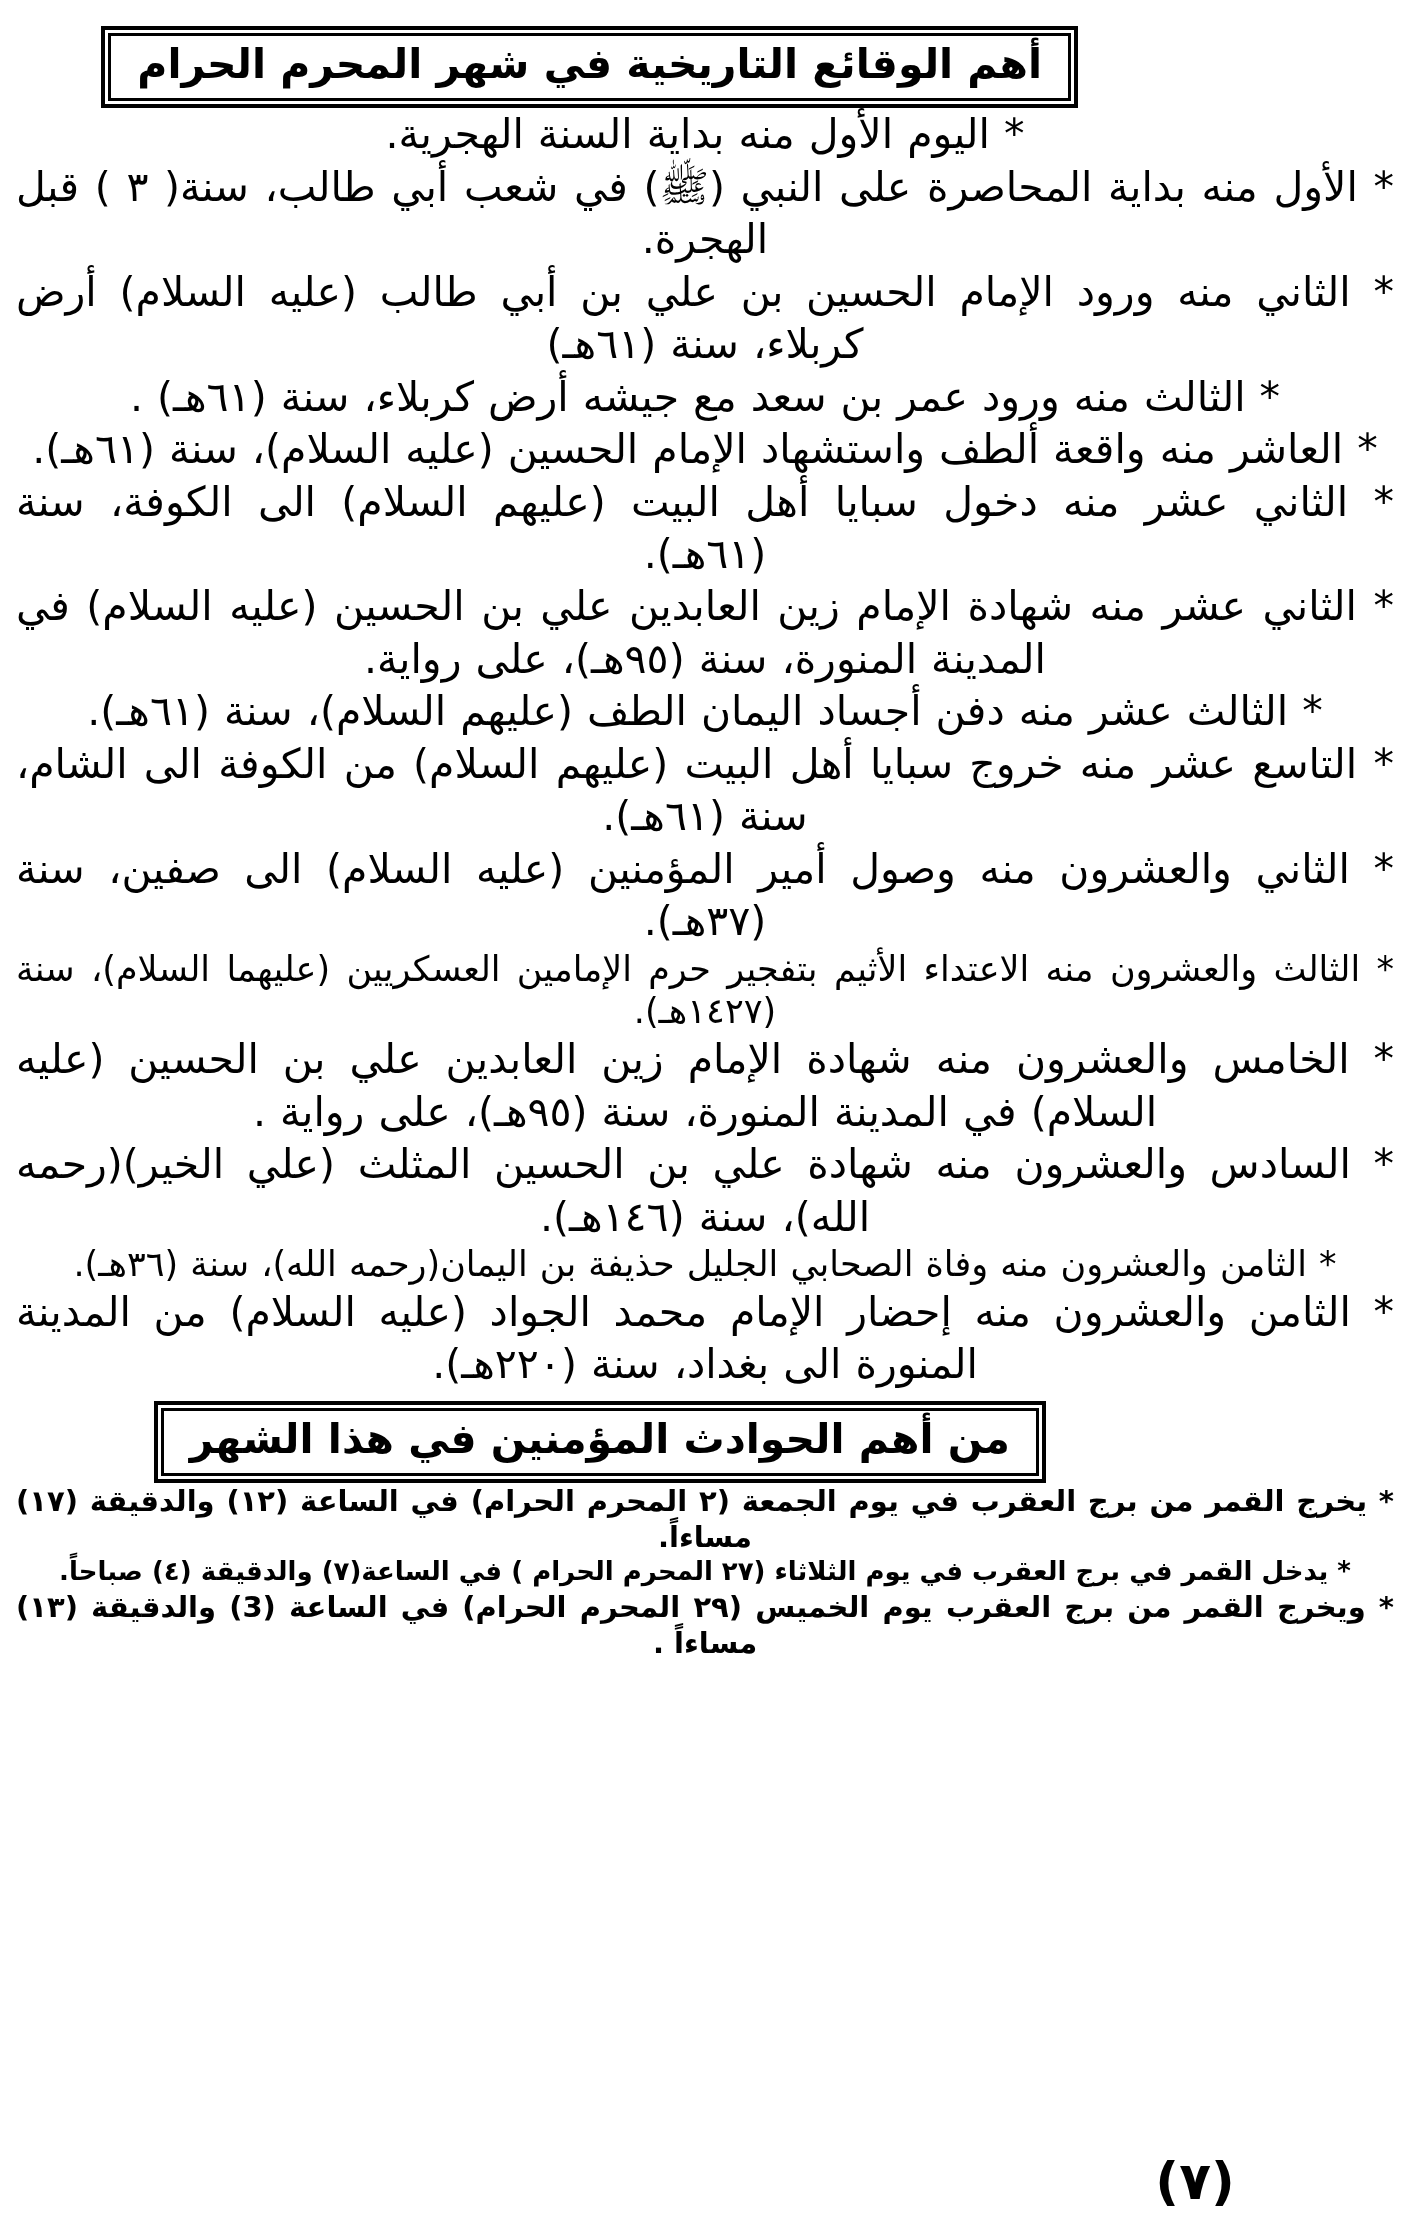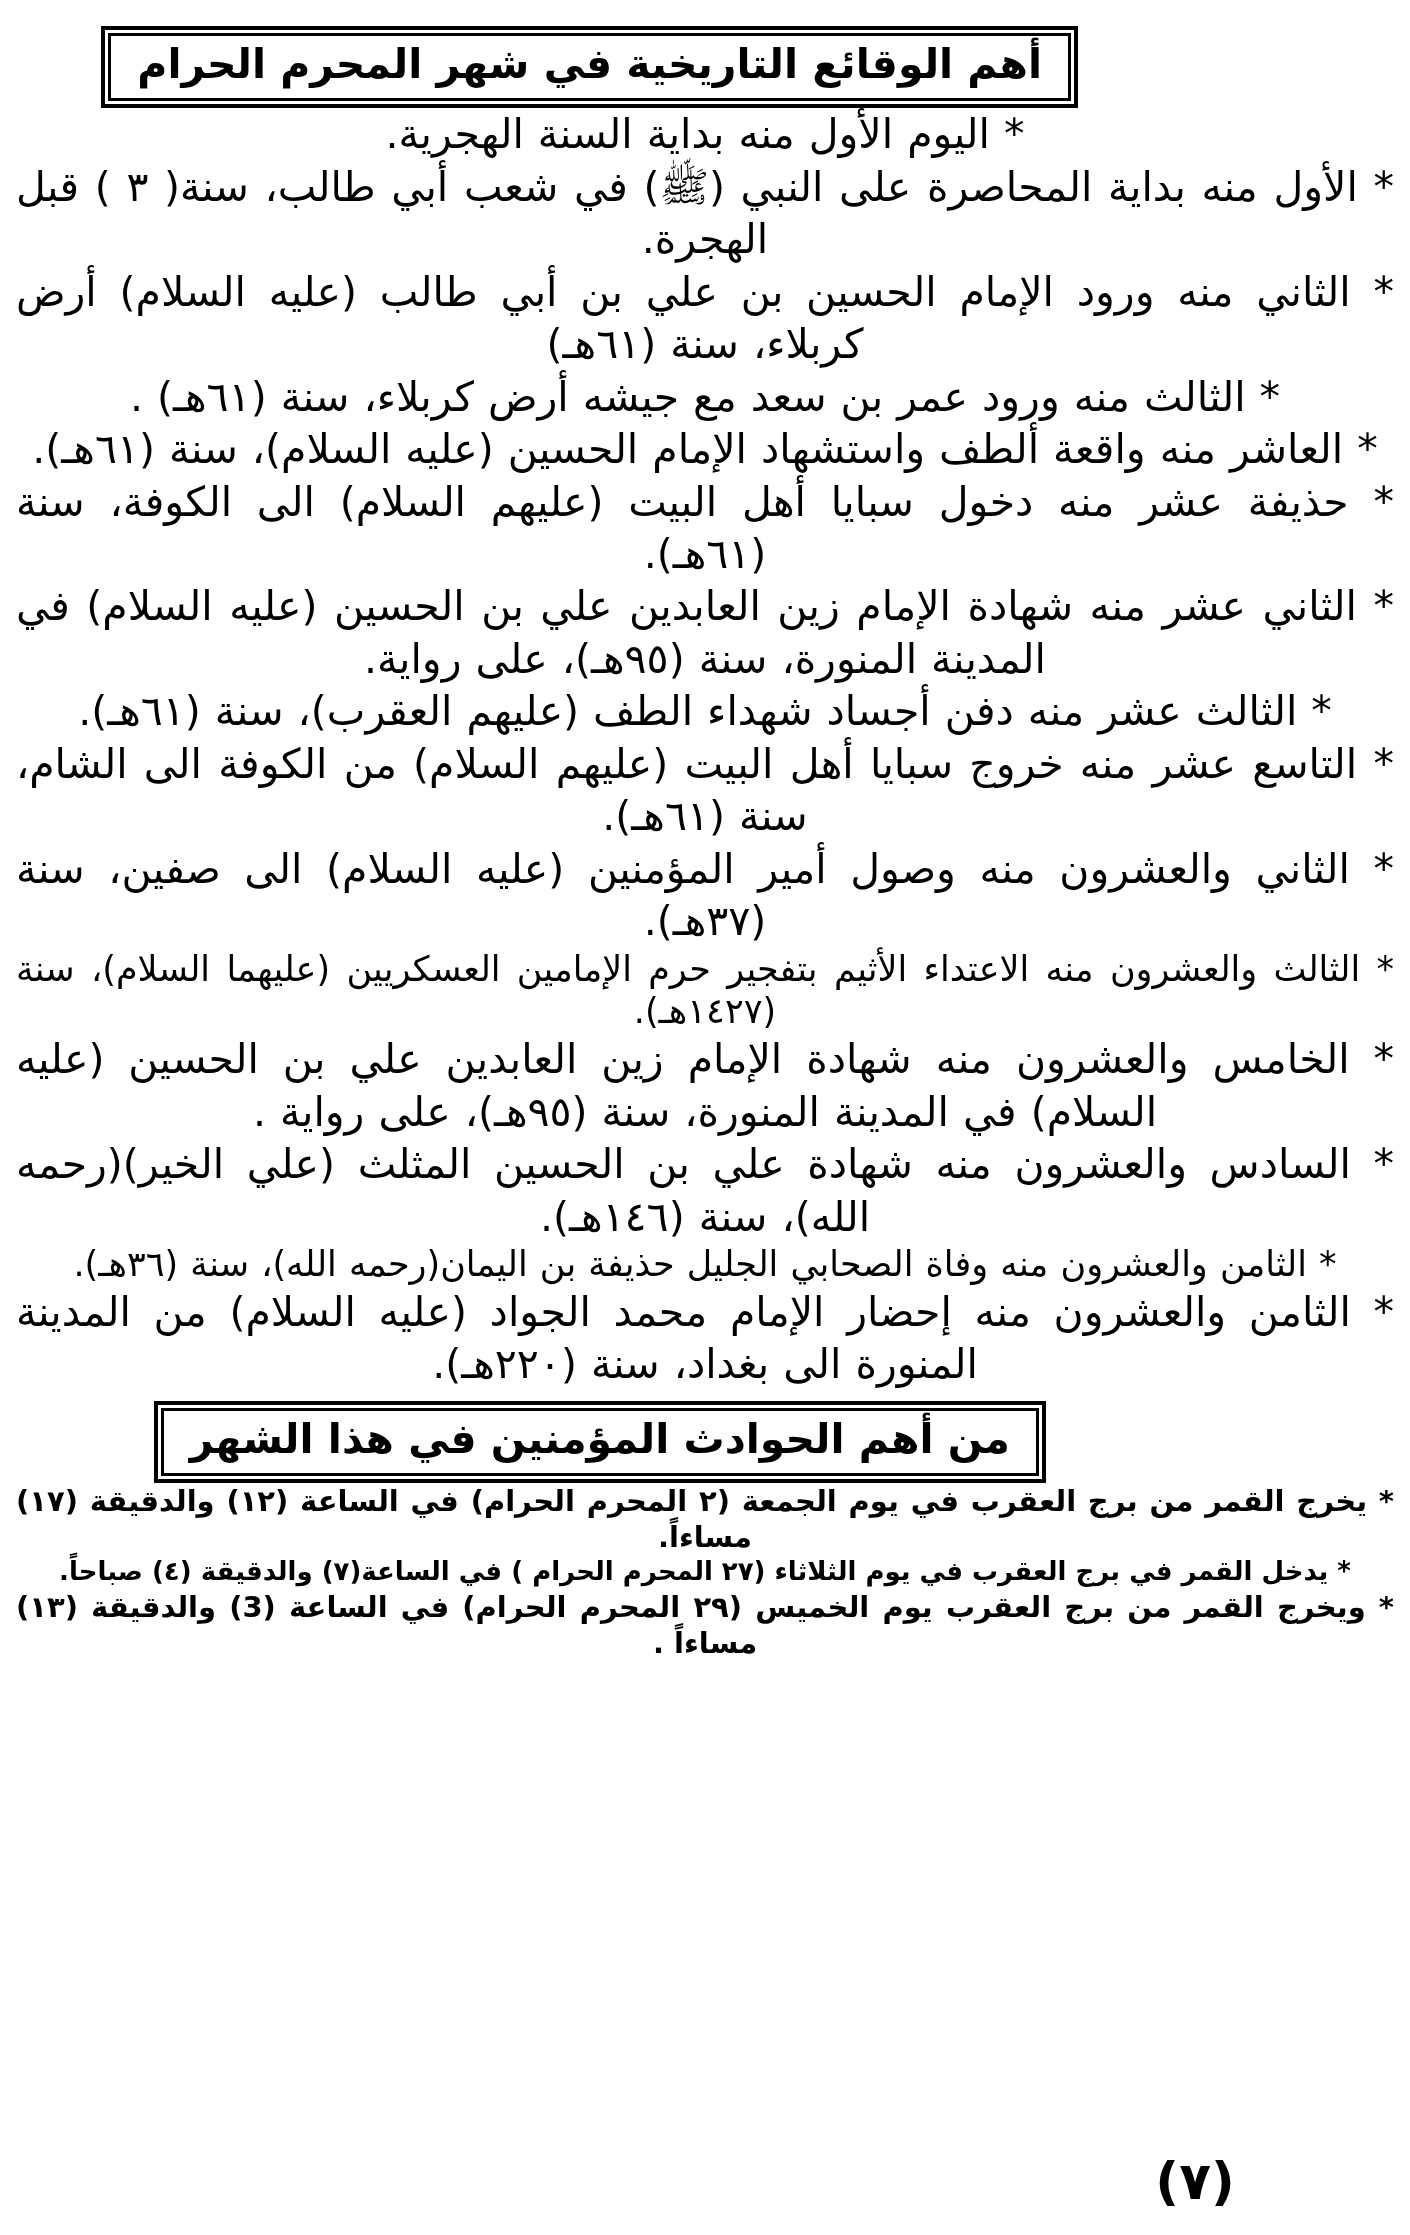--- a/index.html
+++ b/index.html
@@ -115,23 +115,23 @@
       <span class="heading-text">أهم الوقائع التاريخية في شهر المحرم الحرام</span>
     </span>
   </div>
 
   <div class="events-list">
     <p class="event-line">* اليوم الأول منه بداية السنة الهجرية.</p>
     <p class="event-line">* الأول منه بداية المحاصرة على النبي (ﷺ) في شعب أبي طالب، سنة( ٣ ) قبل الهجرة.</p>
     <p class="event-line">* الثاني منه ورود الإمام الحسين بن علي بن أبي طالب (عليه السلام) أرض كربلاء، سنة (٦١هـ)</p>
     <p class="event-line">* الثالث منه ورود عمر بن سعد مع جيشه أرض كربلاء، سنة (٦١هـ) .</p>
     <p class="event-line">* العاشر منه واقعة ألطف واستشهاد الإمام الحسين (عليه السلام)، سنة (٦١هـ).</p>
-    <p class="event-line">* حذيفة عشر منه دخول سبايا أهل البيت (عليهم السلام) الى الكوفة، سنة (٦١هـ).</p>
+    <p class="event-line">* الثاني عشر منه دخول سبايا أهل البيت (عليهم السلام) الى الكوفة، سنة (٦١هـ).</p>
     <p class="event-line">* الثاني عشر منه شهادة الإمام زين العابدين علي بن الحسين (عليه السلام) في المدينة المنورة، سنة (٩٥هـ)، على رواية.</p>
-    <p class="event-line">* الثالث عشر منه دفن أجساد شهداء الطف (عليهم العقرب)، سنة (٦١هـ).</p>
+    <p class="event-line">* الثالث عشر منه دفن أجساد اليمان الطف (عليهم السلام)، سنة (٦١هـ).</p>
     <p class="event-line">* التاسع عشر منه خروج سبايا أهل البيت (عليهم السلام) من الكوفة الى الشام، سنة (٦١هـ).</p>
     <p class="event-line">* الثاني والعشرون منه وصول أمير المؤمنين (عليه السلام) الى صفين، سنة (٣٧هـ).</p>
     <p class="event-line compact">* الثالث والعشرون منه الاعتداء الأثيم بتفجير حرم الإمامين العسكريين (عليهما السلام)، سنة (١٤٢٧هـ).</p>
     <p class="event-line">* الخامس والعشرون منه شهادة الإمام زين العابدين علي بن الحسين (عليه السلام) في المدينة المنورة، سنة (٩٥هـ)، على رواية .</p>
     <p class="event-line">* السادس والعشرون منه شهادة علي بن الحسين المثلث (علي الخير)(رحمه الله)، سنة (١٤٦هـ).</p>
     <p class="event-line compact">* الثامن والعشرون منه وفاة الصحابي الجليل حذيفة بن اليمان(رحمه الله)، سنة (٣٦هـ).</p>
     <p class="event-line">* الثامن والعشرون منه إحضار الإمام محمد الجواد (عليه السلام) من المدينة المنورة الى بغداد، سنة (٢٢٠هـ).</p>
   </div>
 
   <div class="heading-box" id="heading-2">

